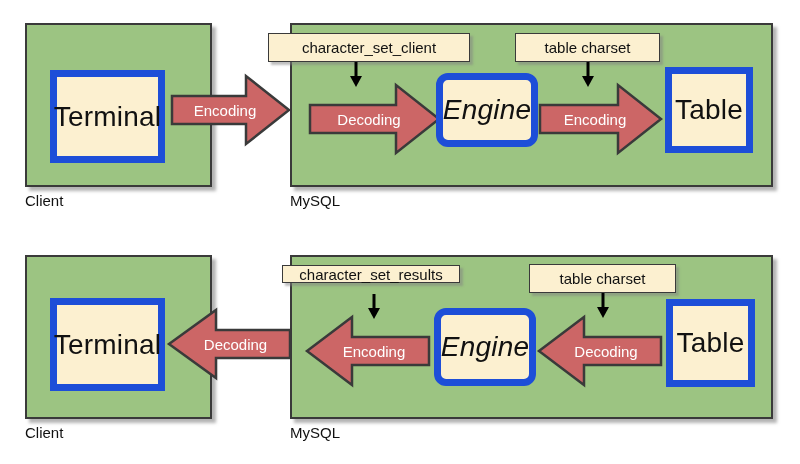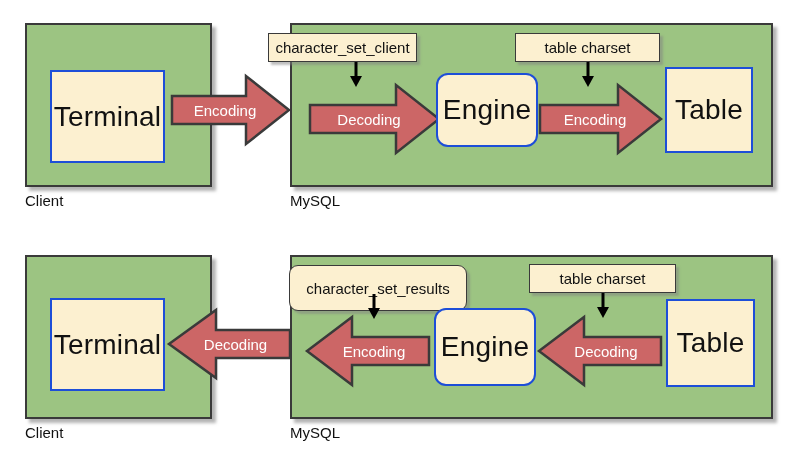--- a/index.html
+++ b/index.html
@@ -26,29 +26,30 @@
   }
   
   .green-box {
     background: #9cc482;
     border: 2px solid #3a3a3a;
     box-shadow: 4px 4px 3px rgba(120,120,120,0.55);
   }
   
   .cream-box {
     background: #fcf0d0;
-    border: 2px solid #1d4ed8;
+    border: 7px solid #1d4ed8;
     display: flex;
     align-items: center;
     justify-content: center;
     color: #111111;
     letter-spacing: .2px;
   }
   .cream-box.rounded {
     border-radius: 12px;
+    font-style: italic;
   }
   .label-box {
     background: #fcf0d0;
     border: 1.5px solid #3a3a3a;
     display: flex;
     align-items: center;
     justify-content: center;
     color: #111111;
     font-size: 15px;
     box-shadow: 3px 3px 2px rgba(130,130,130,0.5);
@@ -105,21 +106,21 @@
 
   <div class="caption" style="left:290px; top:192px; width:483px;">MySQL</div>
 
   <div class="arrow shifted" style="left:172px; top:74px; width:118px; height:72px;">
     <svg width="118" height="72" viewBox="0 0 118 72" aria-hidden="true">
       <polygon points="0,22 74,22 74,2 117,36 74,70 74,50 0,50" fill="#cc6666" stroke="#3a3a3a" stroke-width="2.5" stroke-linejoin="miter"></polygon>
     </svg>
     <span class="arrow-label">Encoding</span>
   </div>
 
-  <div class="node label-box" style="left:268px; top:33px; width:149px; height:29px;">character_set_client</div>
+  <div class="node label-box" style="left:268px; top:33px; width:202px; height:29px;">character_set_client</div>
 
   <div class="down-arrow" style="left:348px; top:62px; width:16px; height:26px;">
     <svg width="16" height="26" viewBox="0 0 16 26" aria-hidden="true">
       <line x1="8" y1="0" x2="8" y2="16" stroke="#000000" stroke-width="3"></line>
       <polygon points="2,14 14,14 8,25" fill="#000000"></polygon>
     </svg>
   </div>
 
   <div class="arrow shifted" style="left:310px; top:83px; width:130px; height:72px;">
     <svg width="130" height="72" viewBox="0 0 130 72" aria-hidden="true">
@@ -158,21 +159,21 @@
 
   <div class="caption" style="left:290px; top:424px; width:483px;">MySQL</div>
 
   <div class="arrow shifted-r" style="left:167px; top:308px; width:123px; height:72px;">
     <svg width="123" height="72" viewBox="0 0 123 72" aria-hidden="true">
       <polygon points="123,22 49,22 49,2 2,36 49,70 49,50 123,50" fill="#cc6666" stroke="#3a3a3a" stroke-width="2.5" stroke-linejoin="miter"></polygon>
     </svg>
     <span class="arrow-label">Decoding</span>
   </div>
 
-  <div class="node label-box" style="left:289px; top:265px; width:178px; height:46px;border-radius:9px;">character_set_results</div>
+  <div class="node label-box" style="left:282px; top:265px; width:178px; height:18px;">character_set_results</div>
 
   <div class="down-arrow" style="left:366px; top:294px; width:16px; height:26px;">
     <svg width="16" height="26" viewBox="0 0 16 26" aria-hidden="true">
       <line x1="8" y1="0" x2="8" y2="16" stroke="#000000" stroke-width="3"></line>
       <polygon points="2,14 14,14 8,25" fill="#000000"></polygon>
     </svg>
   </div>
 
   <div class="arrow shifted-r" style="left:305px; top:315px; width:124px; height:72px;">
     <svg width="124" height="72" viewBox="0 0 124 72" aria-hidden="true">

